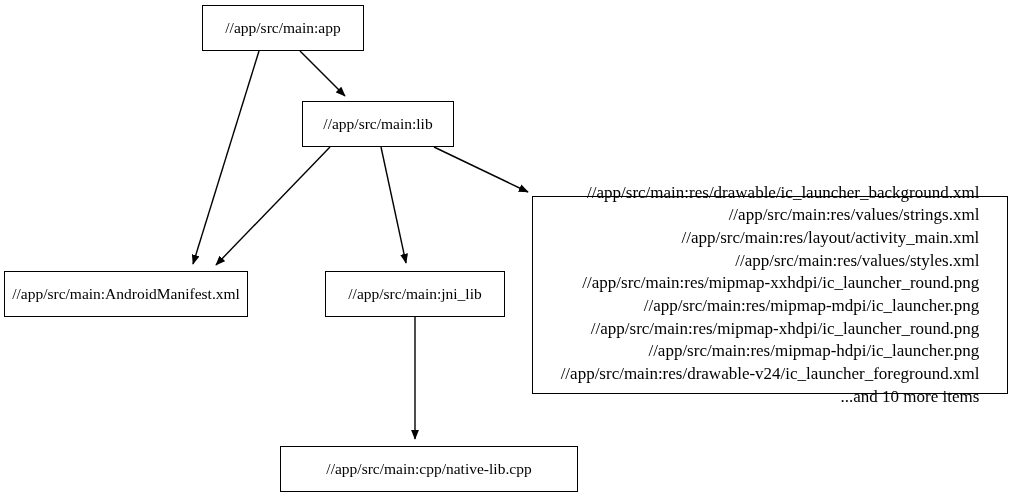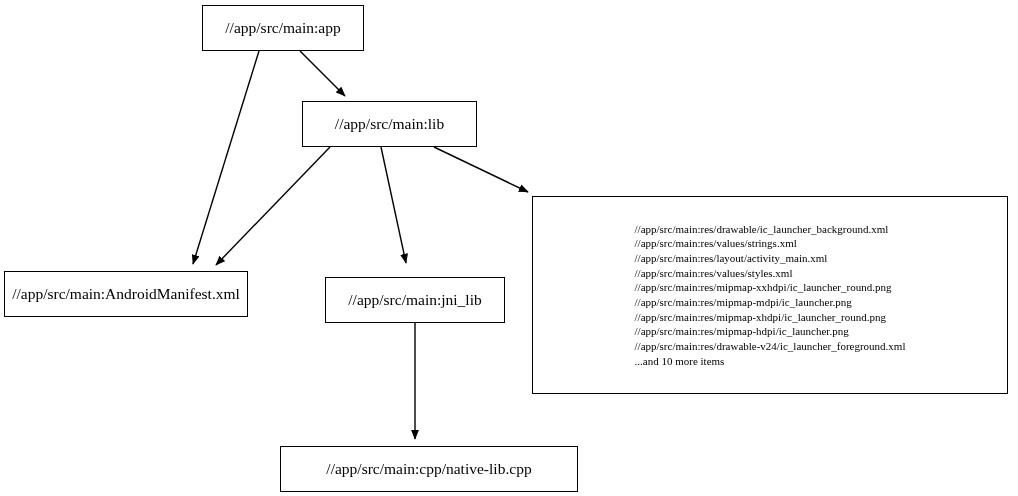--- a/index.html
+++ b/index.html
@@ -40,27 +40,27 @@
     line-height: 1.0;
     color: #000000;
   }
   .node-label {
     display: block;
     padding: 0 10px;
   }
   .node-multiline {
     white-space: pre;
     line-height: 1.335;
-    font-size: 11px;
-    text-align: left;
+    font-size: 17px;
+    text-align: right;
   }
   #node-app      { left: 202px; top: 5px;   width: 162px; height: 46px; }
-  #node-lib      { left: 302px; top: 101px; width: 175px; height: 46px; font-family: Liberation Serif, serif; }
+  #node-lib      { left: 302px; top: 101px; width: 152px; height: 46px; font-family: Liberation Serif, serif; }
   #node-manifest { left: 4px;   top: 271px; width: 244px; height: 46px; }
-  #node-jnilib   { left: 325px; top: 277px; width: 180px; height: 46px; }
+  #node-jnilib   { left: 325px; top: 271px; width: 180px; height: 46px; }
   #node-reslist  { left: 532px; top: 196px; width: 476px; height: 198px; }
   #node-cpp      { left: 280px; top: 446px; width: 298px; height: 46px; }
 </style>
 </head>
 <body>
 
 <div id="graph-canvas">
 
   <svg id="edge-layer" viewBox="0 0 1018 496" width="1018" height="496" xmlns="http://www.w3.org/2000/svg">
     <defs>

